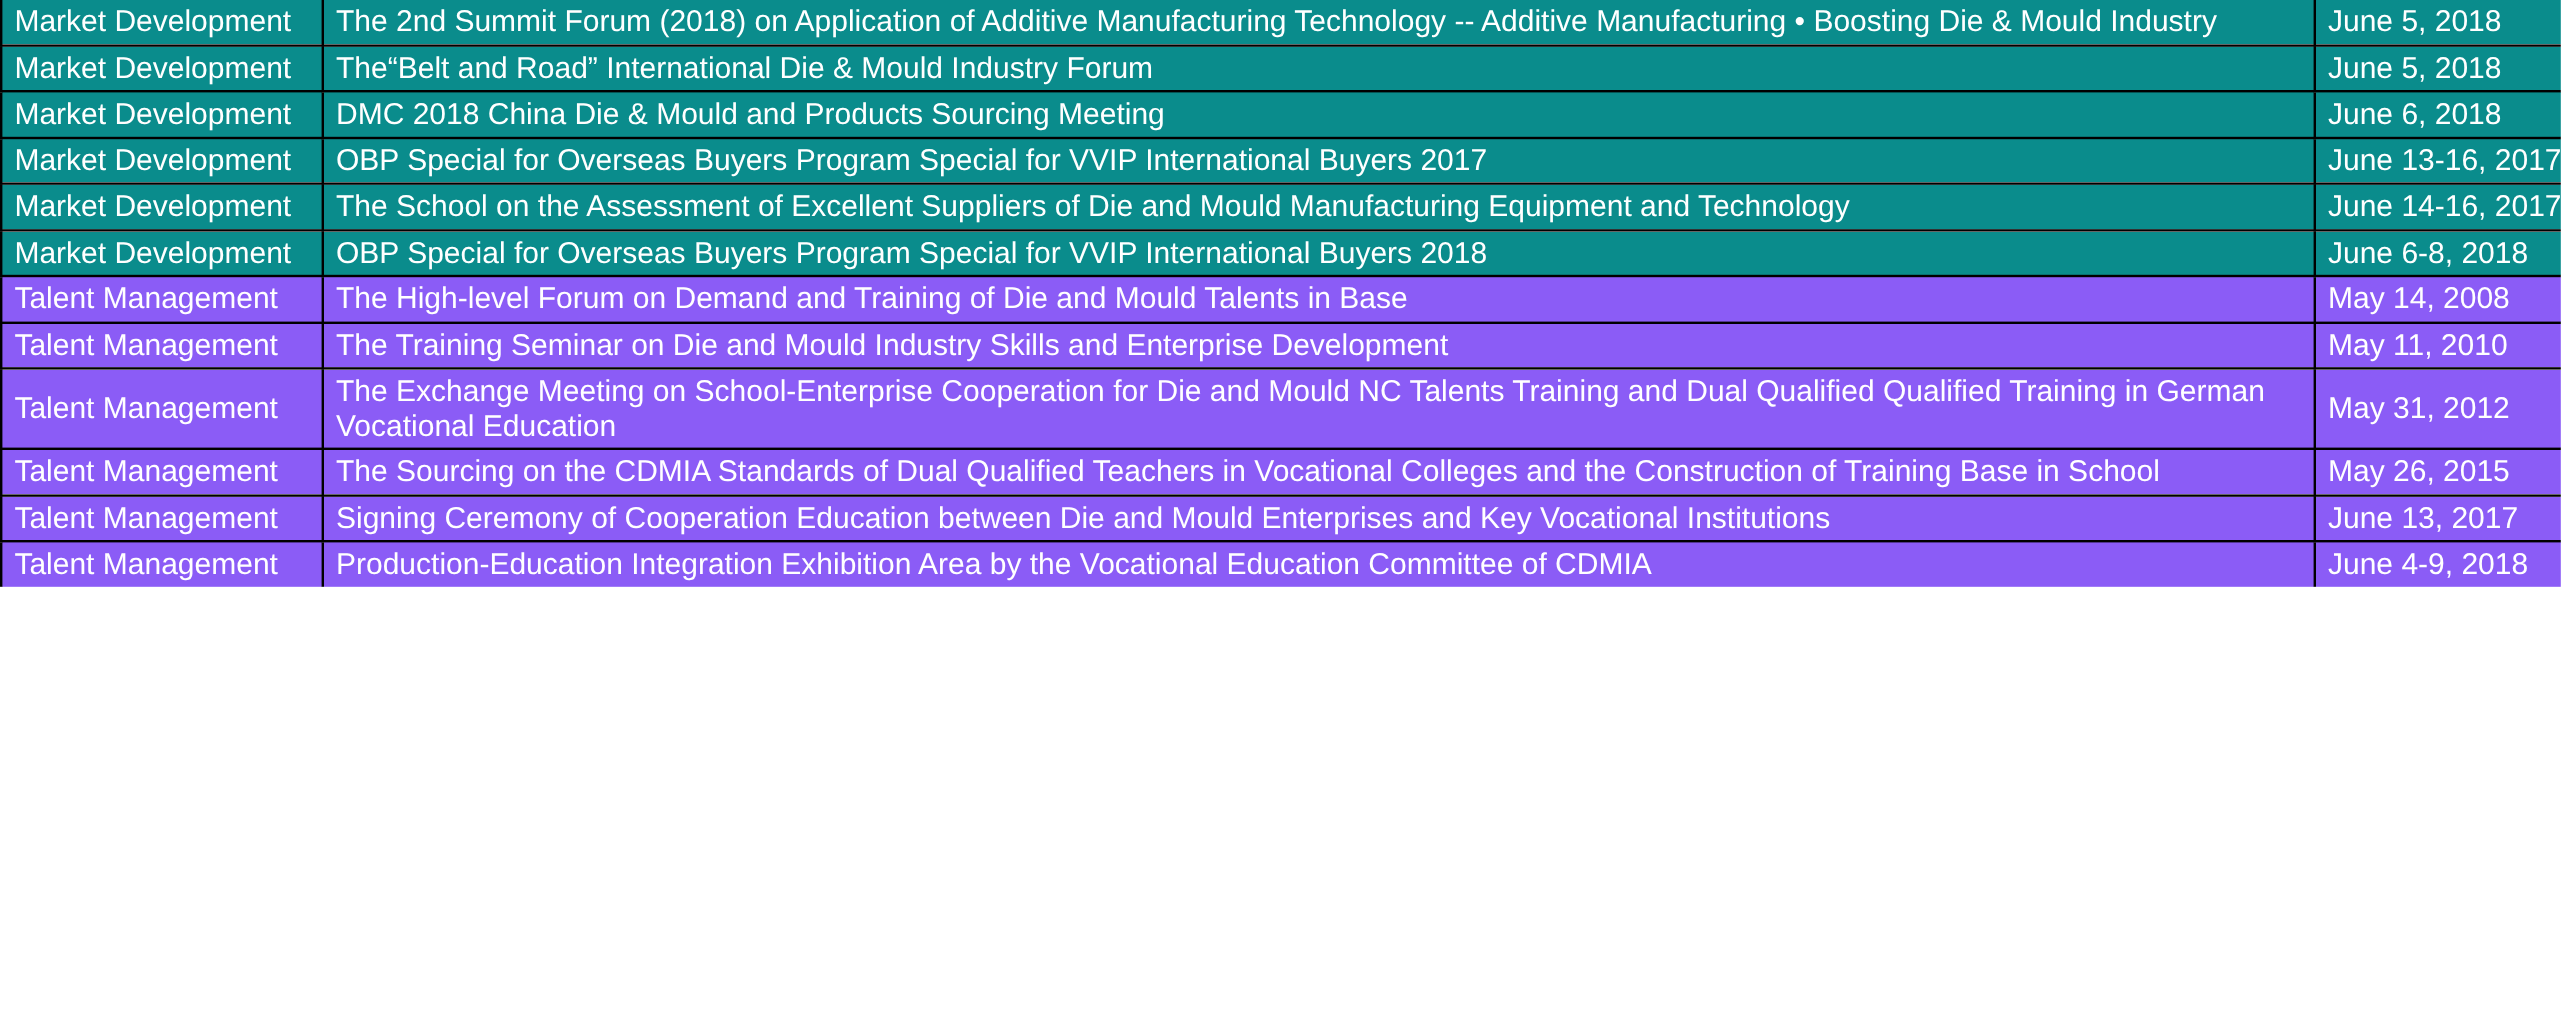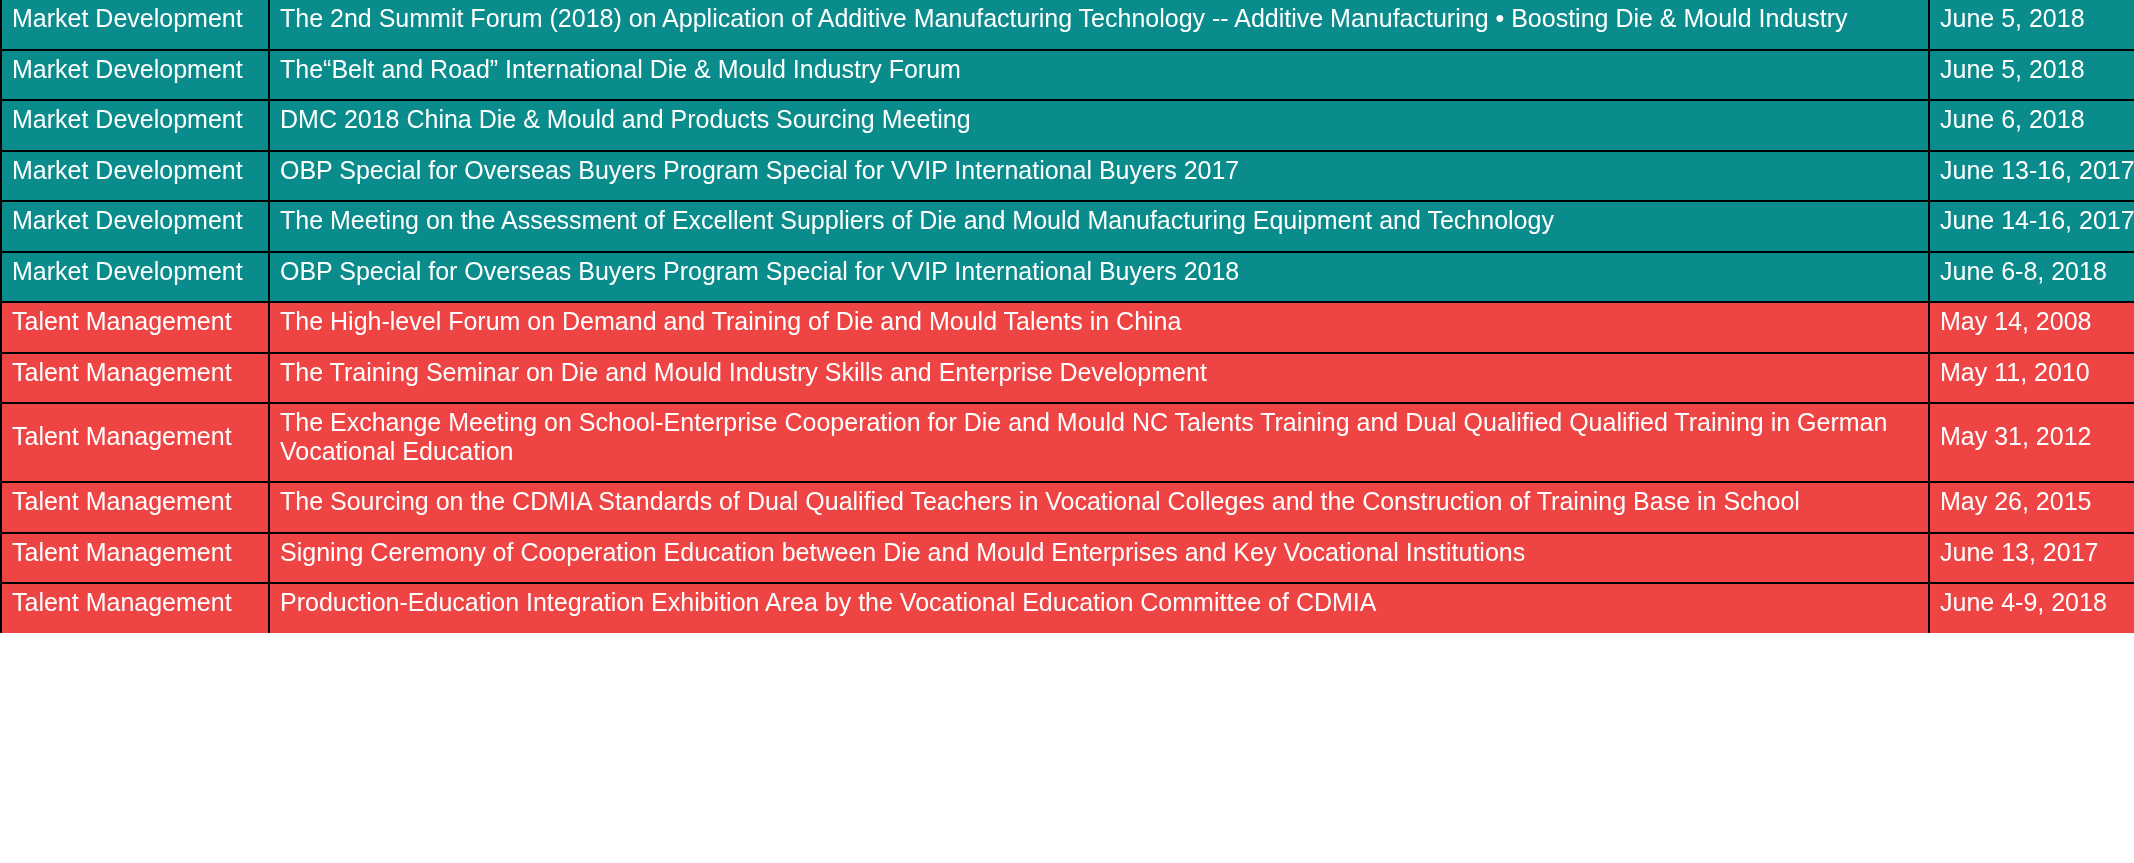--- a/index.html
+++ b/index.html
@@ -18,29 +18,29 @@
     table-layout: fixed;
     width: 2134px;
     margin: 0;
     padding: 0;
   }
   #event-table td {
     border: 2px solid #000000;
     color: #ffffff;
     font-size: 25px;
     line-height: 1.14;
-    padding: 4px 8px 16px 10px;
+    padding: 4px 8px 4px 10px;
     vertical-align: middle;
     overflow: hidden;
   }
   #event-table tr.cat-market td {
     background: #0a8c8c;
   }
   #event-table tr.cat-talent td {
-    background: #ef4444;
+    background: #8b5cf6;
   }
   td.col-category {
     width: 248px;
     vertical-align: top;
     padding-top: 2px;
     line-height: 1.22;
   }
   td.col-title {
     width: 1640px;
     margin-left: 44px;
@@ -81,31 +81,31 @@
         <td class="col-title">DMC 2018 China Die &amp; Mould and Products Sourcing Meeting</td>
         <td class="col-date">June 6, 2018</td>
       </tr>
       <tr class="cat-market">
         <td class="col-category">Market Development</td>
         <td class="col-title">OBP Special for Overseas Buyers Program Special for VVIP International Buyers 2017</td>
         <td class="col-date">June 13-16, 2017</td>
       </tr>
       <tr class="cat-market">
         <td class="col-category">Market Development</td>
-        <td class="col-title">The Meeting on the Assessment of Excellent Suppliers of Die and Mould Manufacturing Equipment and Technology</td>
+        <td class="col-title">The School on the Assessment of Excellent Suppliers of Die and Mould Manufacturing Equipment and Technology</td>
         <td class="col-date">June 14-16, 2017</td>
       </tr>
       <tr class="cat-market">
         <td class="col-category">Market Development</td>
         <td class="col-title">OBP Special for Overseas Buyers Program Special for VVIP International Buyers 2018</td>
         <td class="col-date">June 6-8, 2018</td>
       </tr>
       <tr class="cat-talent">
         <td class="col-category">Talent Management</td>
-        <td class="col-title">The High-level Forum on Demand and Training of Die and Mould Talents in China</td>
+        <td class="col-title">The High-level Forum on Demand and Training of Die and Mould Talents in Base</td>
         <td class="col-date">May 14, 2008</td>
       </tr>
       <tr class="cat-talent">
         <td class="col-category">Talent Management</td>
         <td class="col-title">The Training Seminar on Die and Mould Industry Skills and Enterprise Development</td>
         <td class="col-date">May 11, 2010</td>
       </tr>
       <tr class="cat-talent">
         <td class="col-category">Talent Management</td>
         <td class="col-title">The Exchange Meeting on School-Enterprise Cooperation for Die and Mould NC Talents Training and Dual Qualified Qualified Training in German Vocational Education</td>

